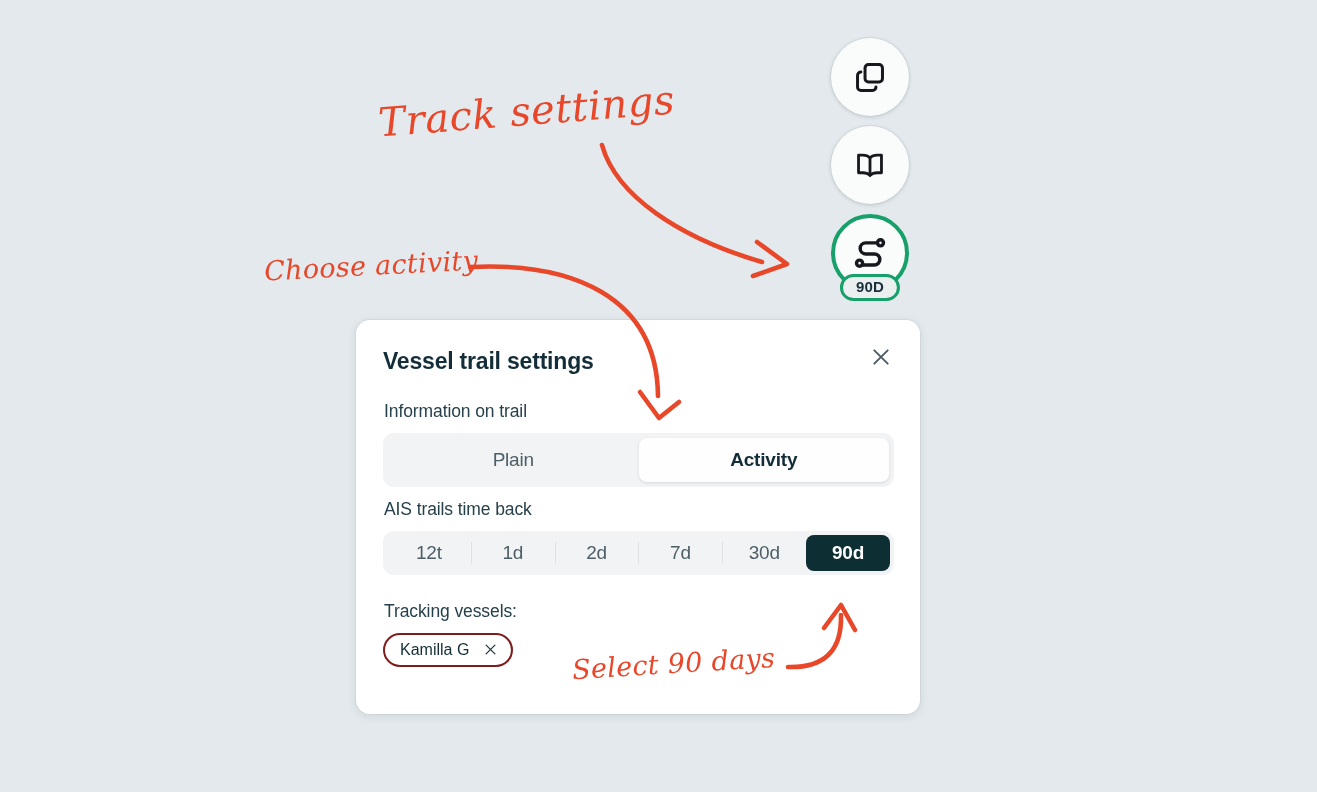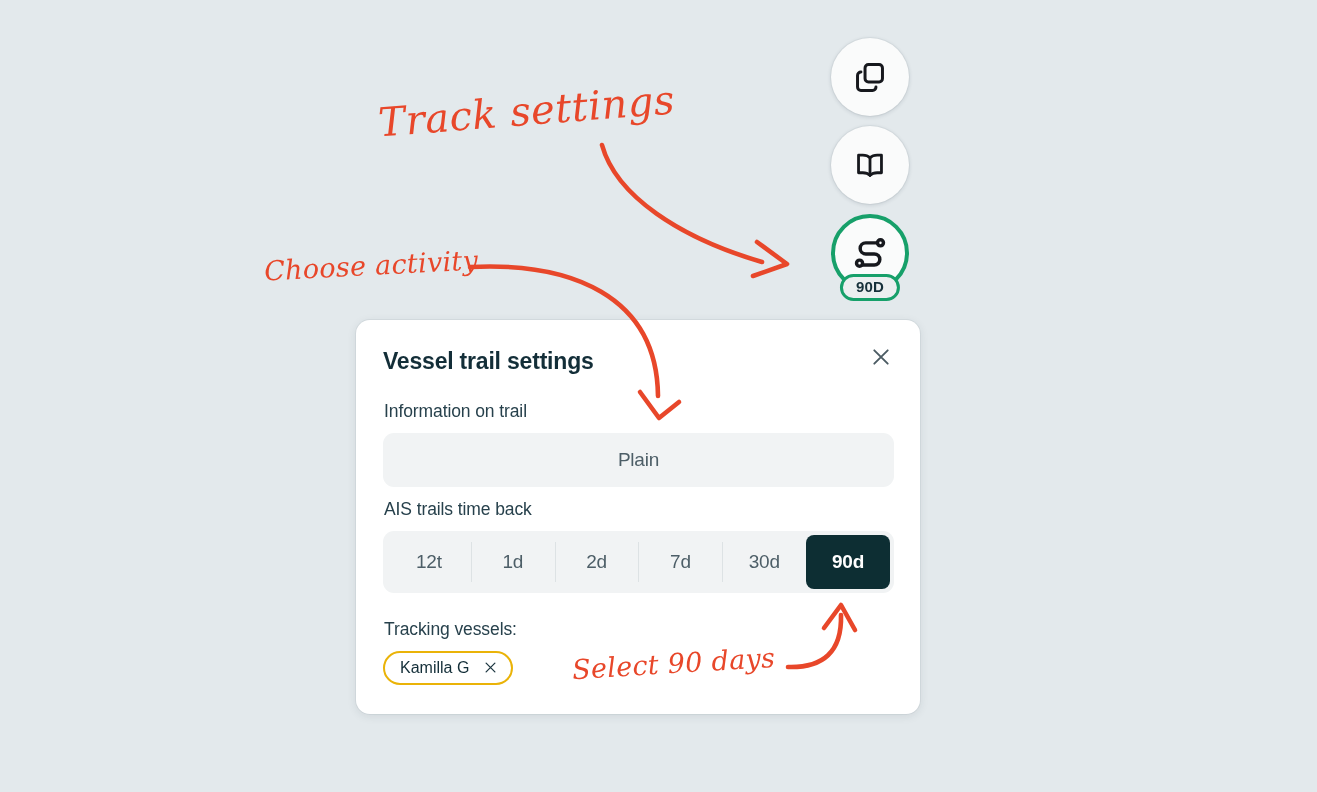--- a/index.html
+++ b/index.html
@@ -129,21 +129,21 @@
     box-shadow: 0 1px 3px rgba(25,45,60,.13);
   }
 
   
   .seg-time {
     display: flex;
     background: #f1f3f4;
     border-radius: 11px;
     padding: 4px;
     box-sizing: border-box;
-    height: 62px;
+    height: 44px;
     align-items: stretch;
     margin-bottom: 26px;
   }
   .seg-time-item {
     flex: 1;
     display: flex;
     align-items: center;
     justify-content: center;
     font-size: 19px;
     color: #4d5e67;
@@ -168,21 +168,21 @@
   }
   .seg-time-item.selected::before,
   .seg-time-item.selected + .seg-time-item::before { display: none; }
 
   
   .chips-row { display: flex; gap: 8px; flex-wrap: wrap; margin-top: 2px; }
   .chip {
     display: inline-flex;
     align-items: center;
     gap: 14px;
-    border: 2px solid #eab308;
+    border: 2px solid #7f1d1d;
     border-radius: 999px;
     padding: 5px 13px 6px 15px;
     font-size: 16px;
     color: #132e38;
     background: #fff;
     cursor: pointer;
     line-height: 1.2;
   }
   .chip-x {
     color: #1d3741;
@@ -270,20 +270,21 @@
       </svg>
     </span>
   </div>
 
   <h1 class="panel-title">Vessel trail settings</h1>
 
   <div class="field-label">Information on trail</div>
 
   <div class="seg-info">
     <div class="seg-info-item">Plain</div>
+    <div class="seg-info-item selected">Activity</div>
   </div>
 
   <div class="field-label">AIS trails time back</div>
 
   <div class="seg-time">
     <div class="seg-time-item">12t</div>
     <div class="seg-time-item">1d</div>
     <div class="seg-time-item">2d</div>
     <div class="seg-time-item">7d</div>
     <div class="seg-time-item">30d</div>

